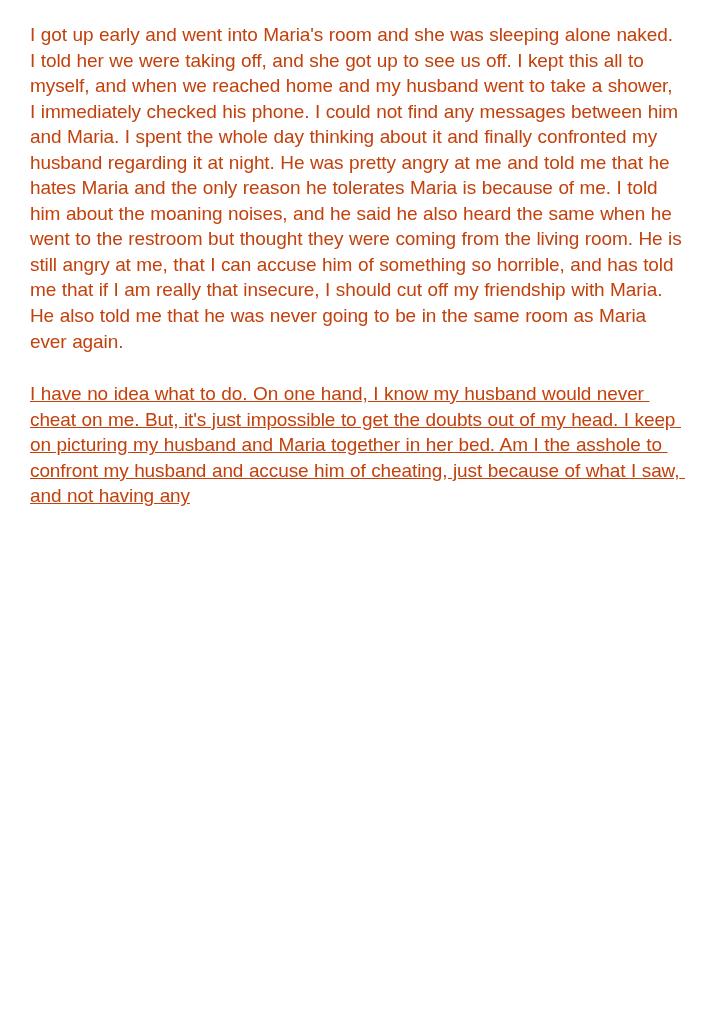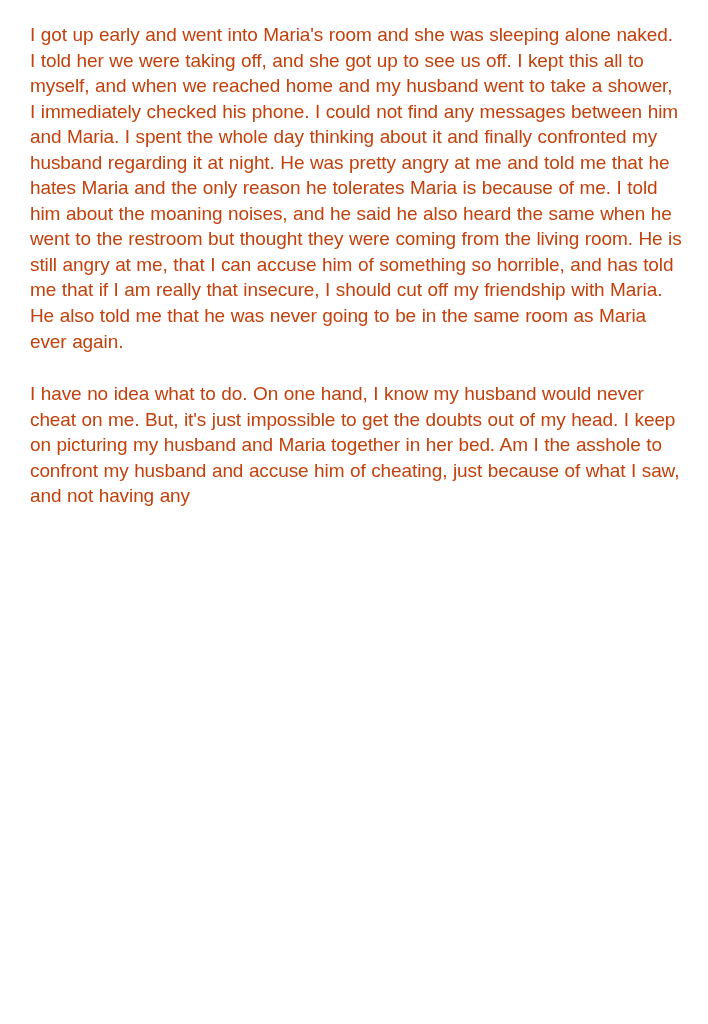--- a/index.html
+++ b/index.html
@@ -26,20 +26,21 @@
     line-height: 1.345;
     letter-spacing: -0.1px;
     word-spacing: 0.4px;
   }
   .para {
     margin: 0;
     white-space: pre-wrap;
   }
   .para + .para {
     margin-top: 27px;
+    text-decoration: underline;
   }
 </style>
 </head>
 <body>
 
 <div class="page">
   <div class="text-block">
     <p class="para">I got up early and went into Maria's room and she was sleeping alone naked. I told her we were taking off, and she got up to see us off. I kept this all to myself, and when we reached home and my husband went to take a shower, I immediately checked his phone. I could not find any messages between him and Maria. I spent the whole day thinking about it and finally confronted my husband regarding it at night. He was pretty angry at me and told me that he hates Maria and the only reason he tolerates Maria is because of me. I told him about the moaning noises, and he said he also heard the same when he went to the restroom but thought they were coming from the living room. He is still angry at me, that I can accuse him of something so horrible, and has told me that if I am really that insecure, I should cut off my friendship with Maria. He also told me that he was never going to be in the same room as Maria ever again.</p>
     <p class="para">I have no idea what to do. On one hand, I know my husband would never cheat on me. But, it's just impossible to get the doubts out of my head. I keep on picturing my husband and Maria together in her bed. Am I the asshole to confront my husband and accuse him of cheating, just because of what I saw, and not having any</p>
   </div>

